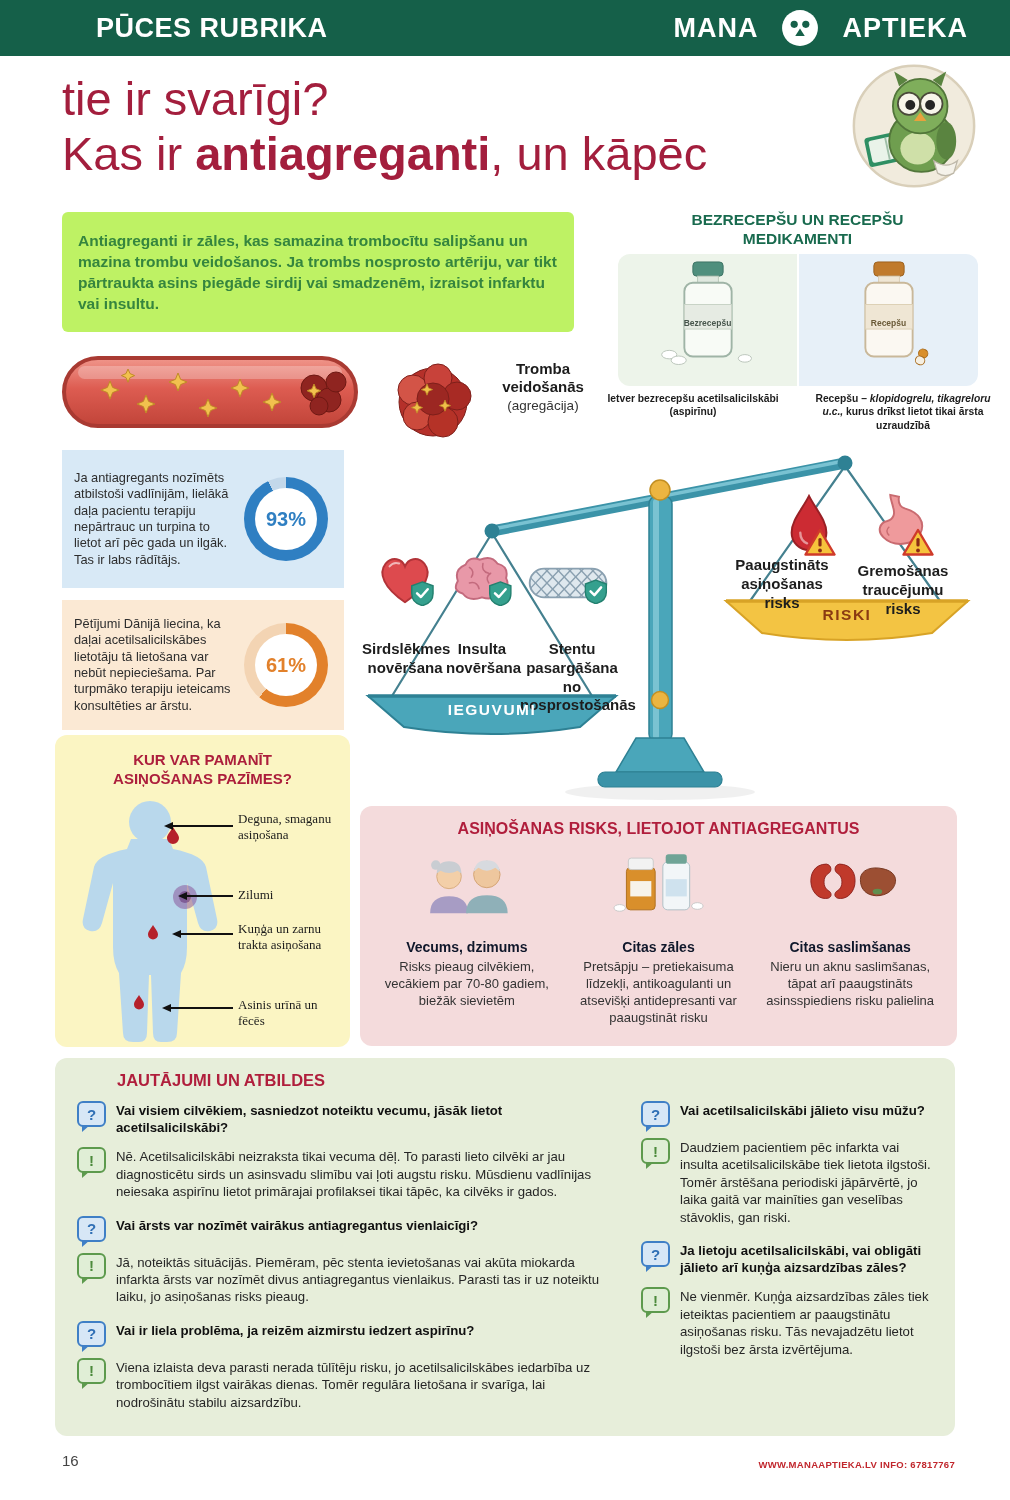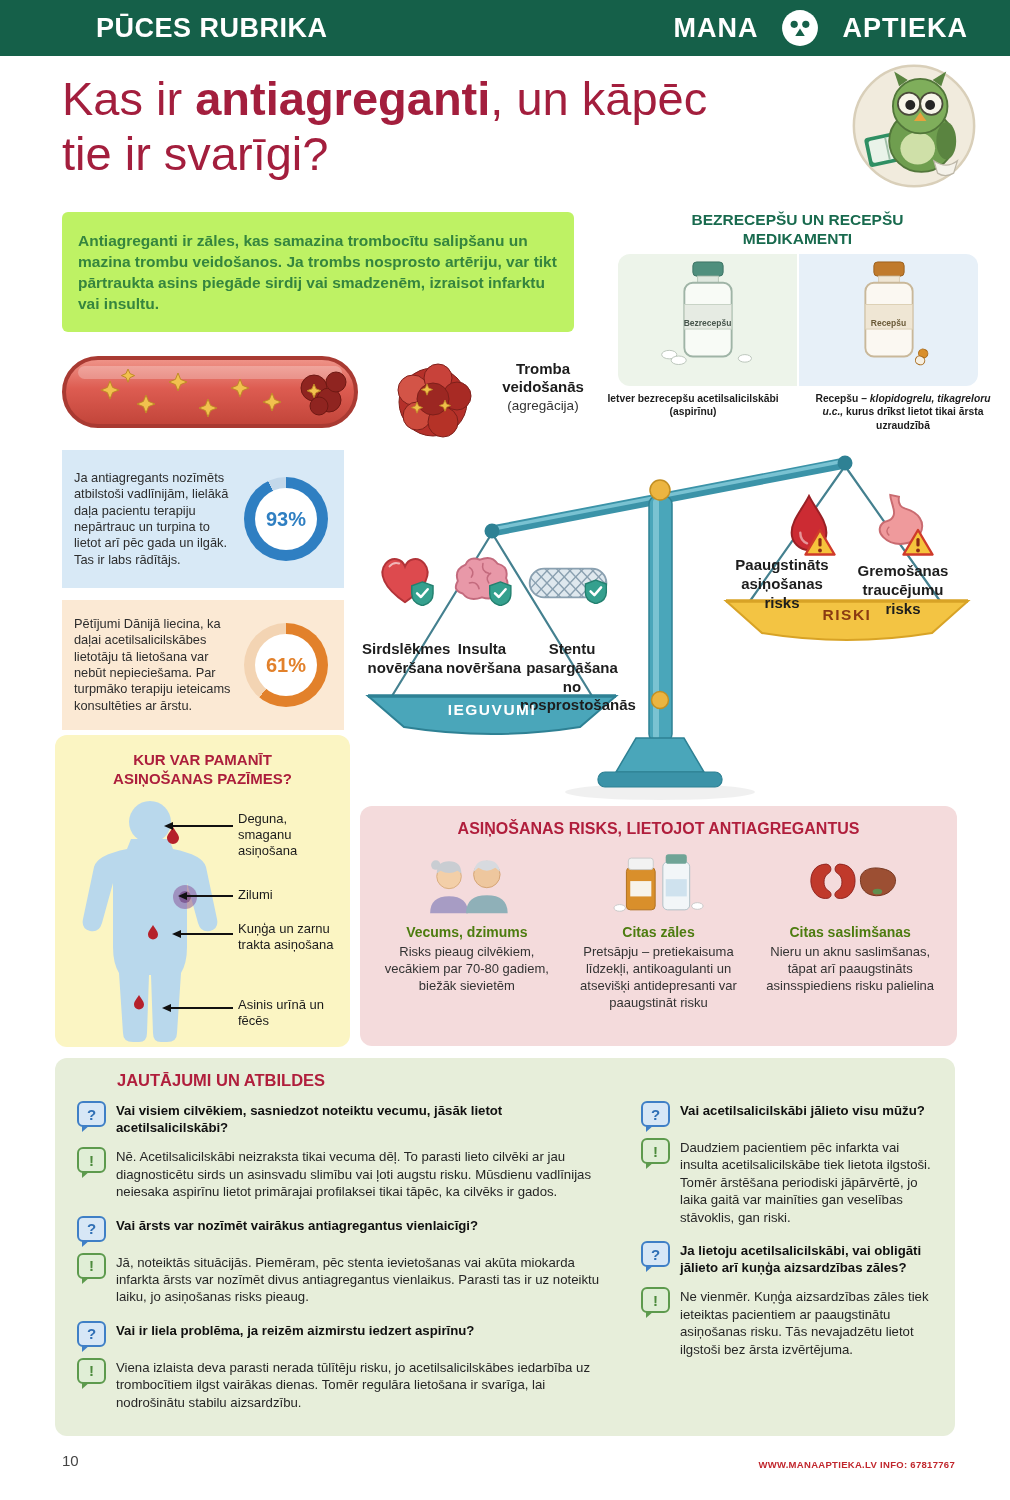--- a/index.html
+++ b/index.html
@@ -66,33 +66,33 @@
   .benefit-label,.risk-label{position:absolute;text-align:center;font-size:15px;font-weight:700;
                              color:#1d1d1d;line-height:1.25;}
   .pan-banner{position:absolute;text-align:center;font-weight:800;letter-spacing:1.5px;}
   .pan-banner.benefits{left:368px;top:701px;width:248px;color:#fff;font-size:15.5px;}
   .pan-banner.risks{left:726px;top:606px;width:242px;color:#8a3a12;font-size:15.5px;}
 
   
   .bleed-box{position:absolute;left:55px;top:735px;width:295px;height:312px;background:#fbf5c3;border-radius:12px;}
   .bleed-heading{padding-top:16px;text-align:center;color:#ac1e3c;font-weight:800;font-size:15px;line-height:1.25;}
   .body-svg{position:absolute;left:10px;top:62px;}
-  .bleed-label{position:absolute;left:183px;width:106px;font-size:13px;color:#1b1b1b;line-height:1.22;}
+  .bleed-label{position:absolute;left:183px;width:106px;font-size:13px;color:#1b1b1b;line-height:1.22;font-family:Liberation Serif, serif;}
   .arrow{position:absolute;border-top:2px solid #111;height:0;}
   .arrow::before{content:"";position:absolute;left:-9px;top:-5.5px;width:0;height:0;
                  border-top:4.5px solid transparent;border-bottom:4.5px solid transparent;border-right:9px solid #111;}
 
   
   .risk-box{position:absolute;left:360px;top:806px;width:597px;height:240px;background:#f4dbdc;border-radius:12px;
             box-sizing:border-box;padding:14px 18px 0;}
   .risk-heading{text-align:center;color:#b01e3c;font-weight:800;font-size:16px;}
   .risk-cols{display:flex;gap:14px;margin-top:10px;}
   .risk-col{flex:1;text-align:center;}
   .risk-col .icon-row{height:66px;display:flex;align-items:flex-end;justify-content:center;}
-  .risk-col .col-title{font-weight:700;font-size:14px;color:#4d7c0f;margin:10px 0 4px;}
+  .risk-col .col-title{font-weight:700;font-size:14px;color:#0f172a;margin:25px 0 4px;}
   .risk-col .col-text{font-size:13px;color:#333;line-height:1.3;}
 
   
   .qa-box{position:absolute;left:55px;top:1058px;width:900px;height:378px;background:#e7eeda;border-radius:12px;
           box-sizing:border-box;padding:13px 22px;}
   .qa-heading{margin-left:40px;color:#b01e3c;font-weight:800;font-size:16.5px;}
   .qa-cols{display:flex;gap:24px;margin-top:9px;}
   .qa-col-left{width:540px;}
   .qa-col-right{width:290px;}
   .qa-item{display:flex;gap:10px;margin-bottom:9px;}
@@ -139,24 +139,24 @@
           <circle cx="12.5" cy="14.5" r="3.4" fill="#156049"></circle>
           <circle cx="23.5" cy="14.5" r="3.4" fill="#156049"></circle>
           <path d="M18 18.5 l-4.5 7 h9 Z" fill="#156049"></path>
         </svg>
       </span>
       <span>APTIEKA</span>
     </div>
   </div>
 
   <div class="page-title">
+    <div><span>tie ir svarīgi?</span></div>
     <div>
       <span>Kas ir </span><span class="b">antiagreganti</span><span>, un kāpēc</span>
     </div>
-    <div><span>tie ir svarīgi?</span></div>
   </div>
 
   <div class="owl-badge">
     <svg viewBox="0 0 100 100" width="124" height="124">
       <circle cx="50" cy="50" r="48.5" fill="#f1ebdd"></circle>
       <circle cx="50" cy="50" r="48.5" fill="none" stroke="#d9cfb9" stroke-width="2"></circle>
       <g transform="rotate(-12 30 70)">
         <rect x="12" y="56" width="34" height="24" rx="3" fill="#2f8f63"></rect>
         <rect x="15" y="59" width="28" height="18" rx="2" fill="#e9f3e9"></rect>
         <line x1="29" y1="59" x2="29" y2="77" stroke="#9fbfa8" stroke-width="1.5"></line>
@@ -472,16 +472,16 @@
           <div class="qa-q-text">Ja lietoju acetilsalicilskābi, vai obligāti jālieto arī kuņģa aizsardzības zāles?</div>
         </div>
         <div class="qa-item answer">
           <span class="bubble bubble-a">!</span>
           <div class="qa-a-text">Ne vienmēr. Kuņģa aizsardzības zāles tiek ieteiktas pacientiem ar paaugstinātu asiņošanas risku. Tās nevajadzētu lietot ilgstoši bez ārsta izvērtējuma.</div>
         </div>
       </div>
     </div>
   </div>
 
-  <div class="page-num">10</div>
+  <div class="page-num">16</div>
   <div class="footer-info">WWW.MANAAPTIEKA.LV INFO: 67817767</div>
 
 </div>
 
 </body></html>

